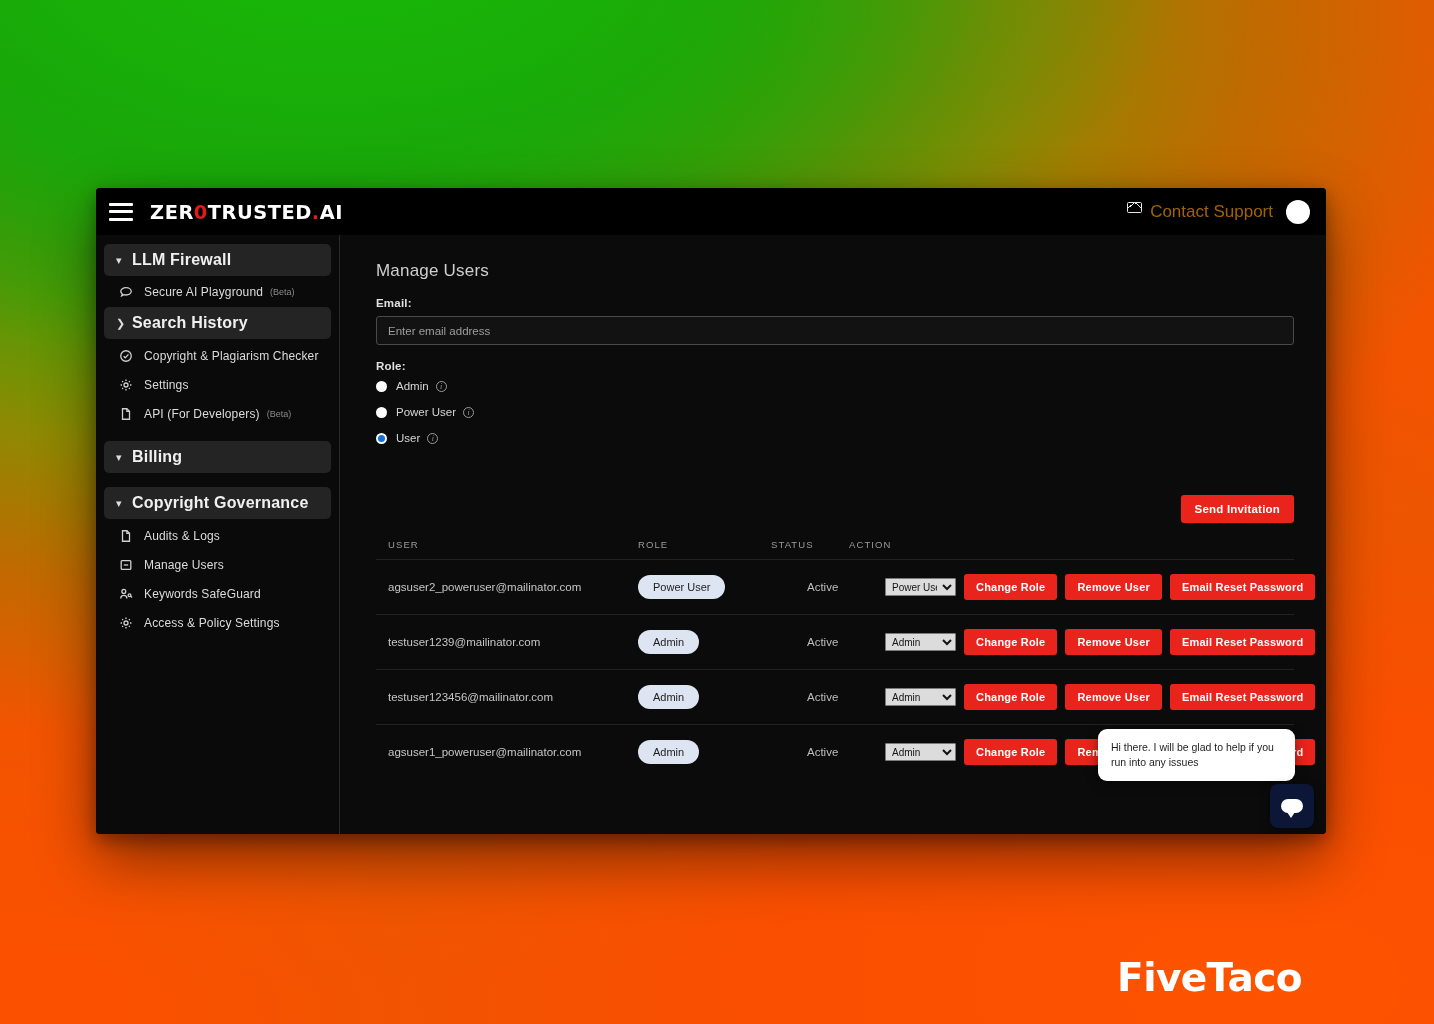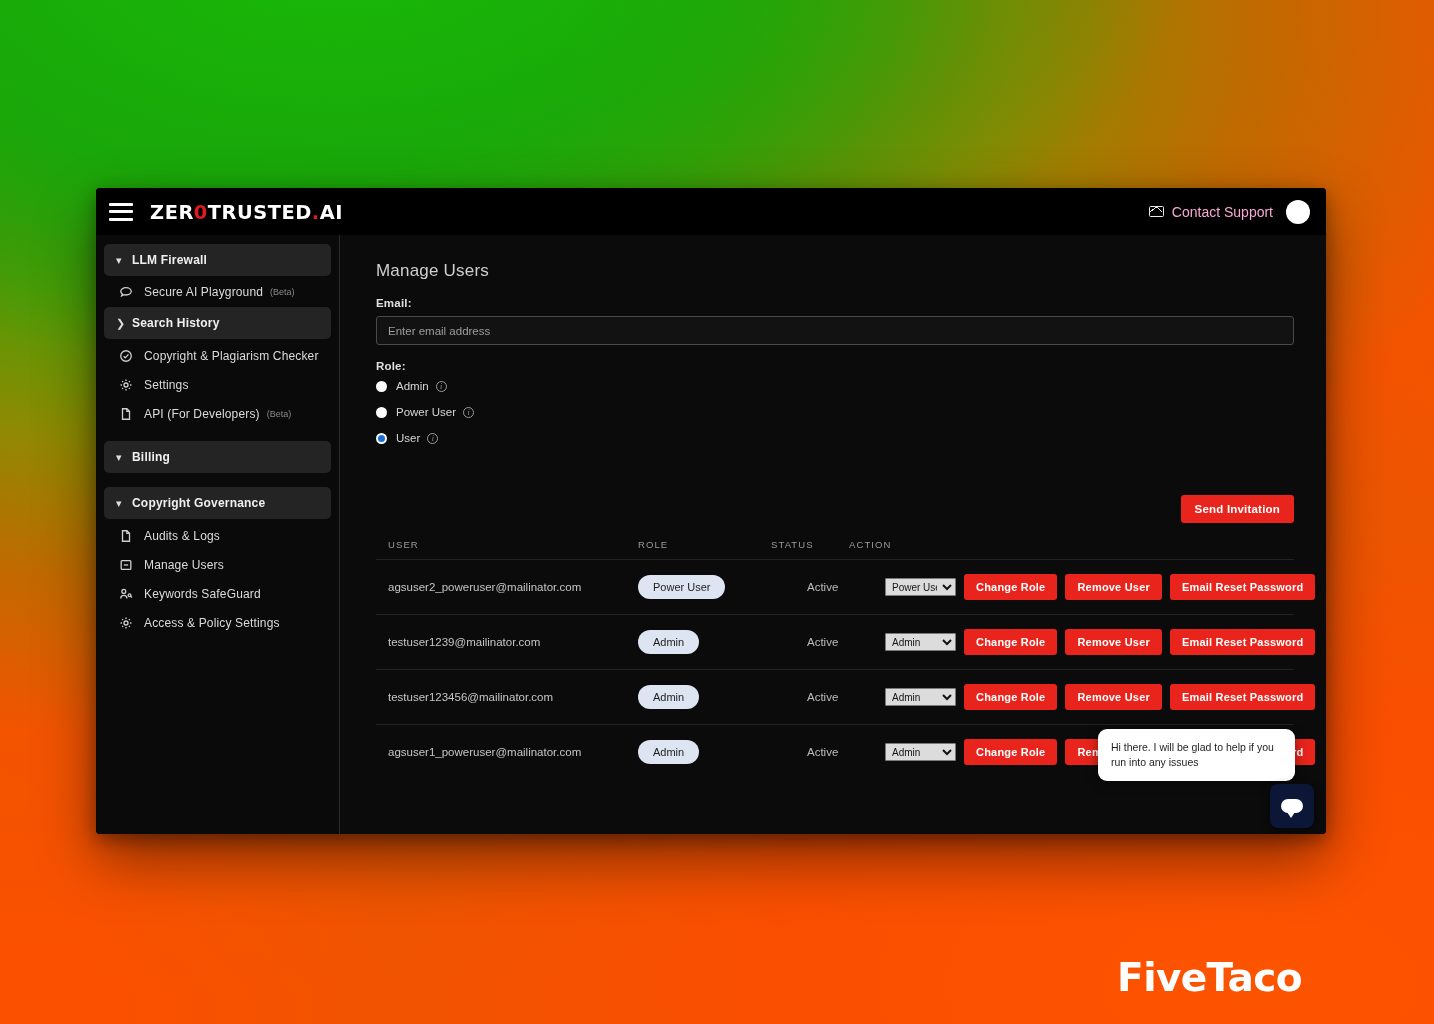--- a/index.html
+++ b/index.html
@@ -49,21 +49,21 @@
   .logo {
     margin-left: 19px;
     font-family: "DejaVu Sans", sans-serif;
     font-weight: 700; font-size: 19px; letter-spacing: .5px;
     color: #fff; white-space: nowrap;
     transform: scaleX(1.02);
   }
   .logo .z0 { color: #e01b1b; }
   .logo .dot { color: #e01b1b; }
   .topbar-right { margin-left: auto; display: flex; align-items: center; gap: 13px; }
-  .contact-support { display: flex; align-items: center; gap: 8px; color: #f9a8d4; font-size: 14px; cursor: pointer; }
+  .contact-support { display: flex; align-items: flex-start; gap: 8px; color: #a16207; font-size: 17px; cursor: pointer; }
   .mail-icon { width: 15px; height: 11px; border: 1.4px solid #e8e8e8; border-radius: 1.5px; position: relative; }
   .mail-icon::after {
     content: ""; position: absolute; left: 0; top: 0; width: 100%; height: 100%;
     background: linear-gradient(to bottom right, transparent 42%, #e8e8e8 42%, #e8e8e8 52%, transparent 52%),
                 linear-gradient(to bottom left, transparent 42%, #e8e8e8 42%, #e8e8e8 52%, transparent 52%);
     background-size: 50% 60%; background-repeat: no-repeat;
     background-position: left top, right top;
   }
   .avatar { width: 24px; height: 24px; border-radius: 50%; background: #fff; cursor: pointer; }
 
@@ -81,21 +81,21 @@
   .nav-group {
     background: #242424;
     border-radius: 5px;
     height: 32px;
     display: flex; align-items: center;
     padding: 0 12px;
     margin-bottom: 2px;
     cursor: pointer;
   }
   .nav-group .chev { width: 13px; color: #dedede; font-size: 11px; display: inline-block; }
-  .nav-group .glabel { color: #f0f0f0; font-size: 12px; font-weight: 700; margin-left: 3px; letter-spacing: .2px; }
+  .nav-group .glabel { color: #f0f0f0; font-size: 16px; font-weight: 700; margin-left: 3px; letter-spacing: .2px; }
   .nav-item {
     height: 28px; display: flex; align-items: center;
     padding: 0 12px 0 14px; margin: 0 0 1px 0;
     cursor: pointer; border-radius: 5px;
   }
   .nav-item .ni-icon {
     width: 16px; height: 16px; flex: 0 0 16px;
     margin-right: 10px;
     display: flex; align-items: center; justify-content: center;
     color: #cfcfcf;

